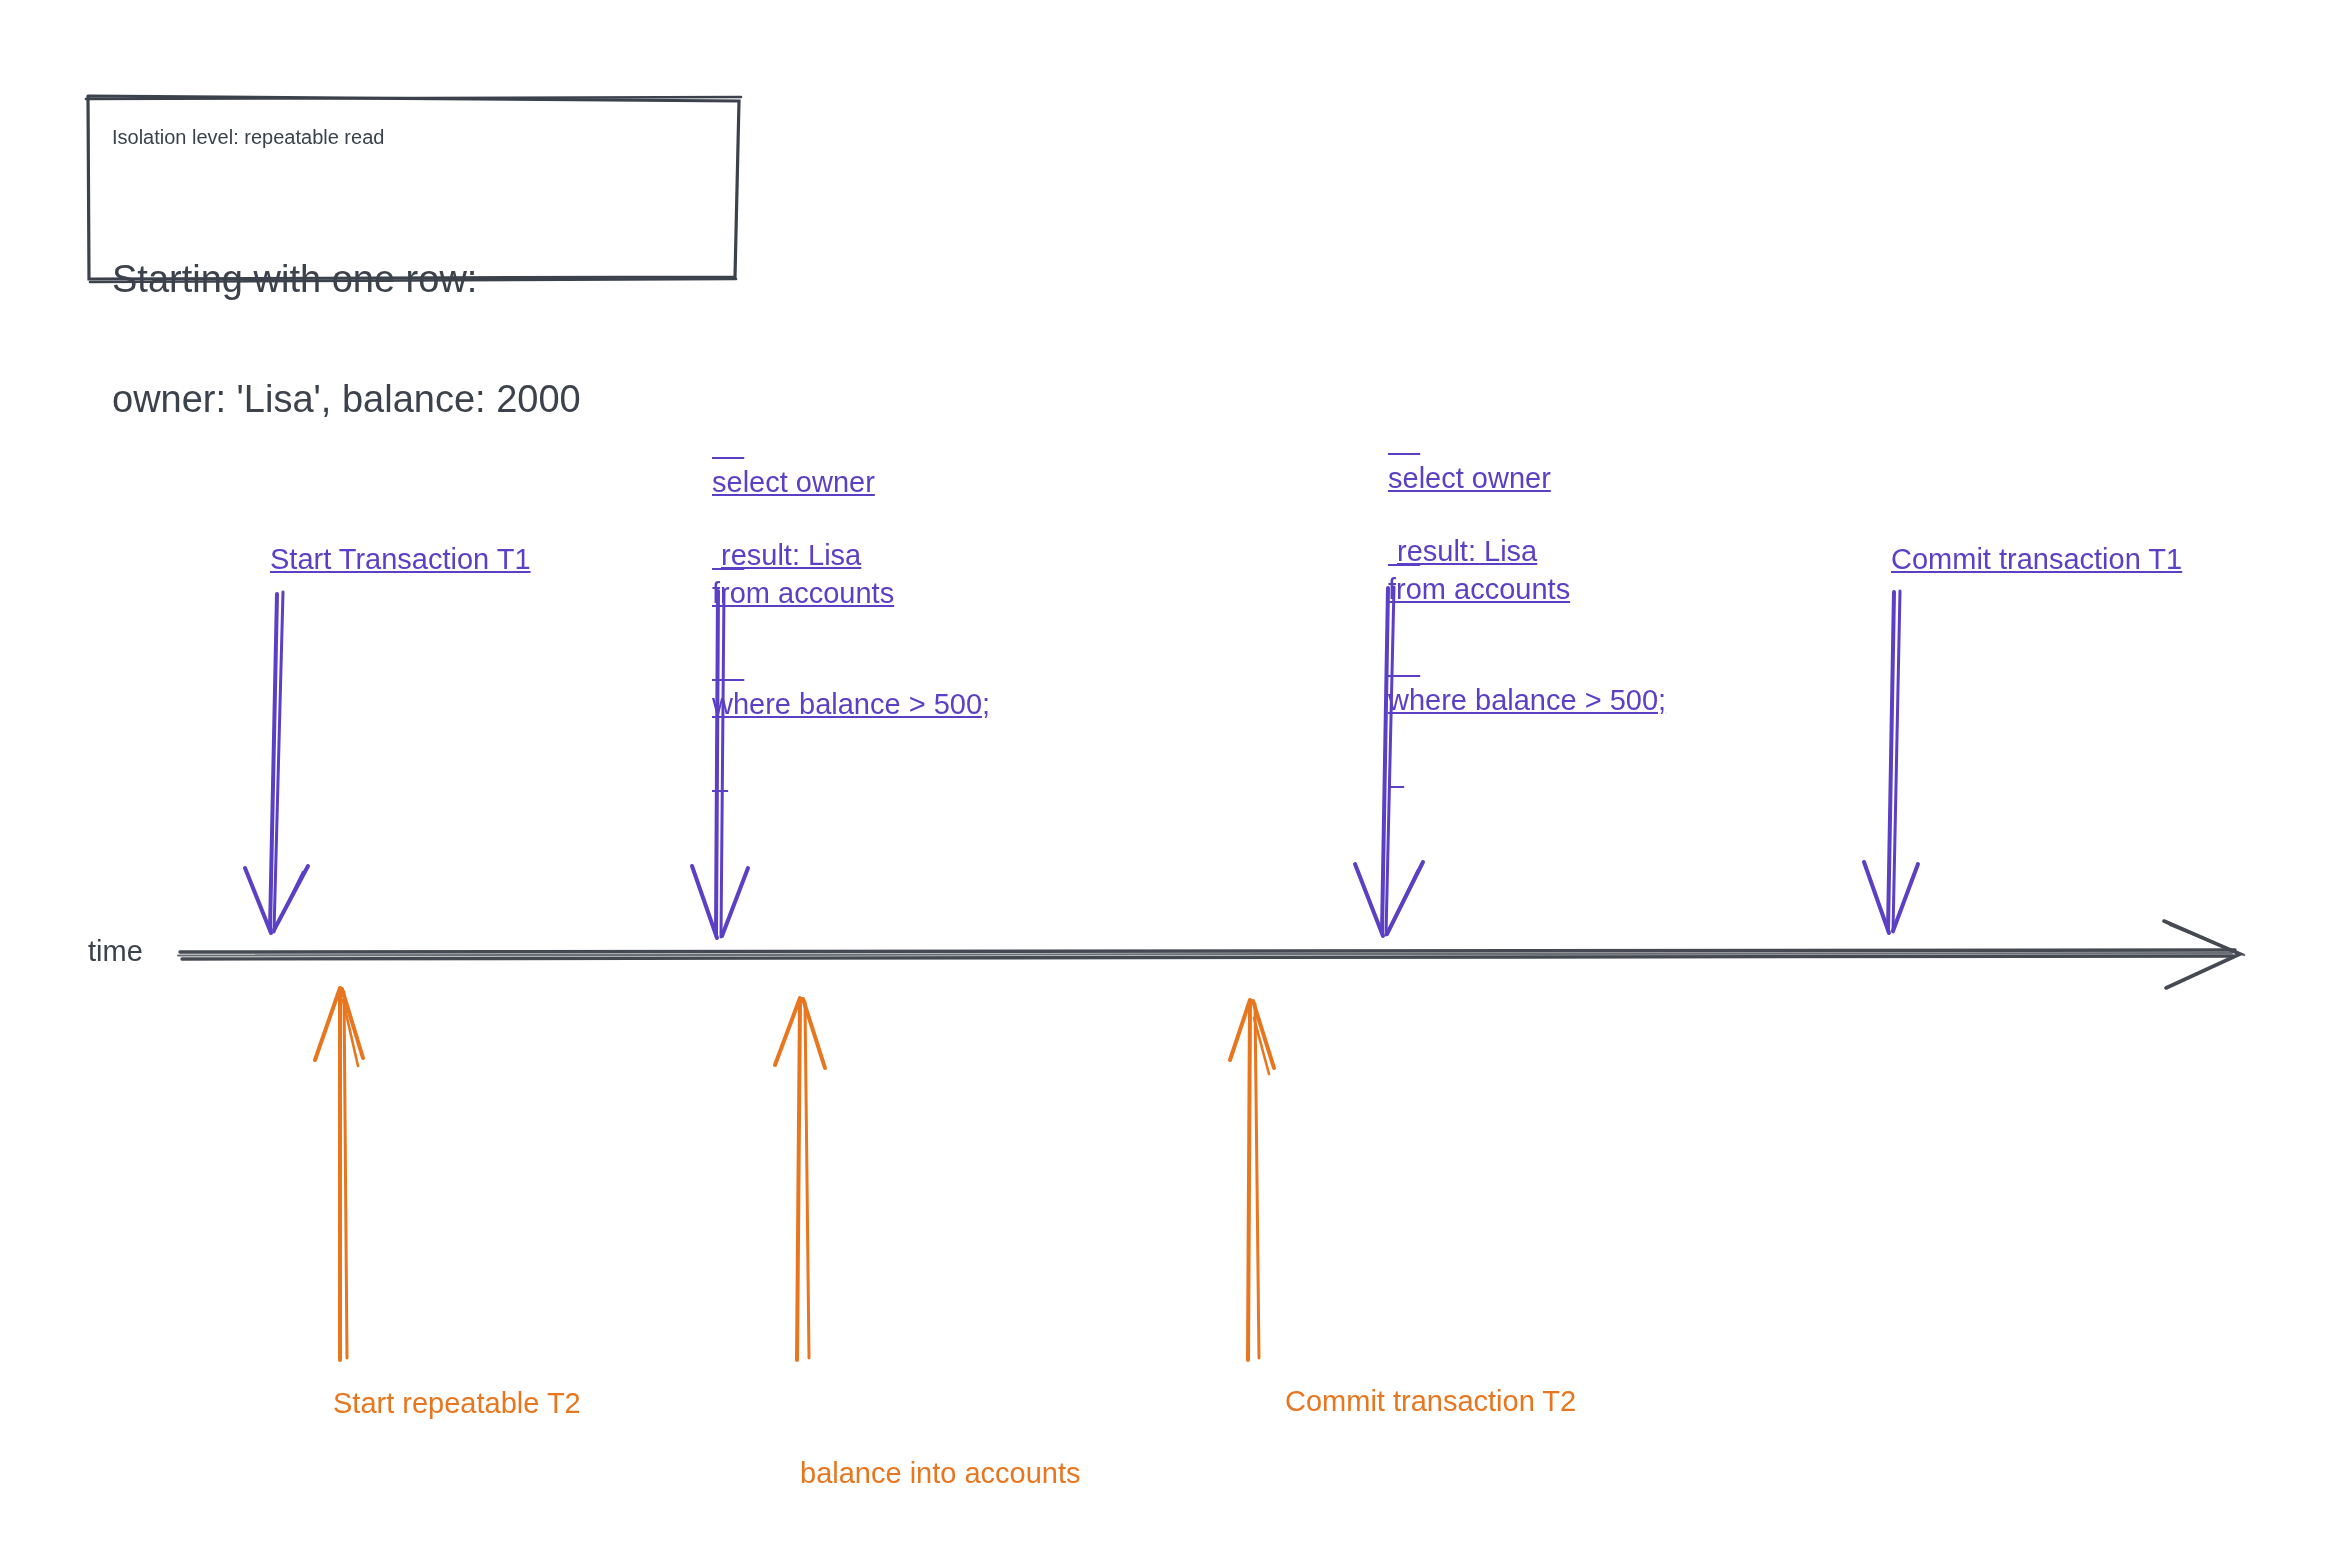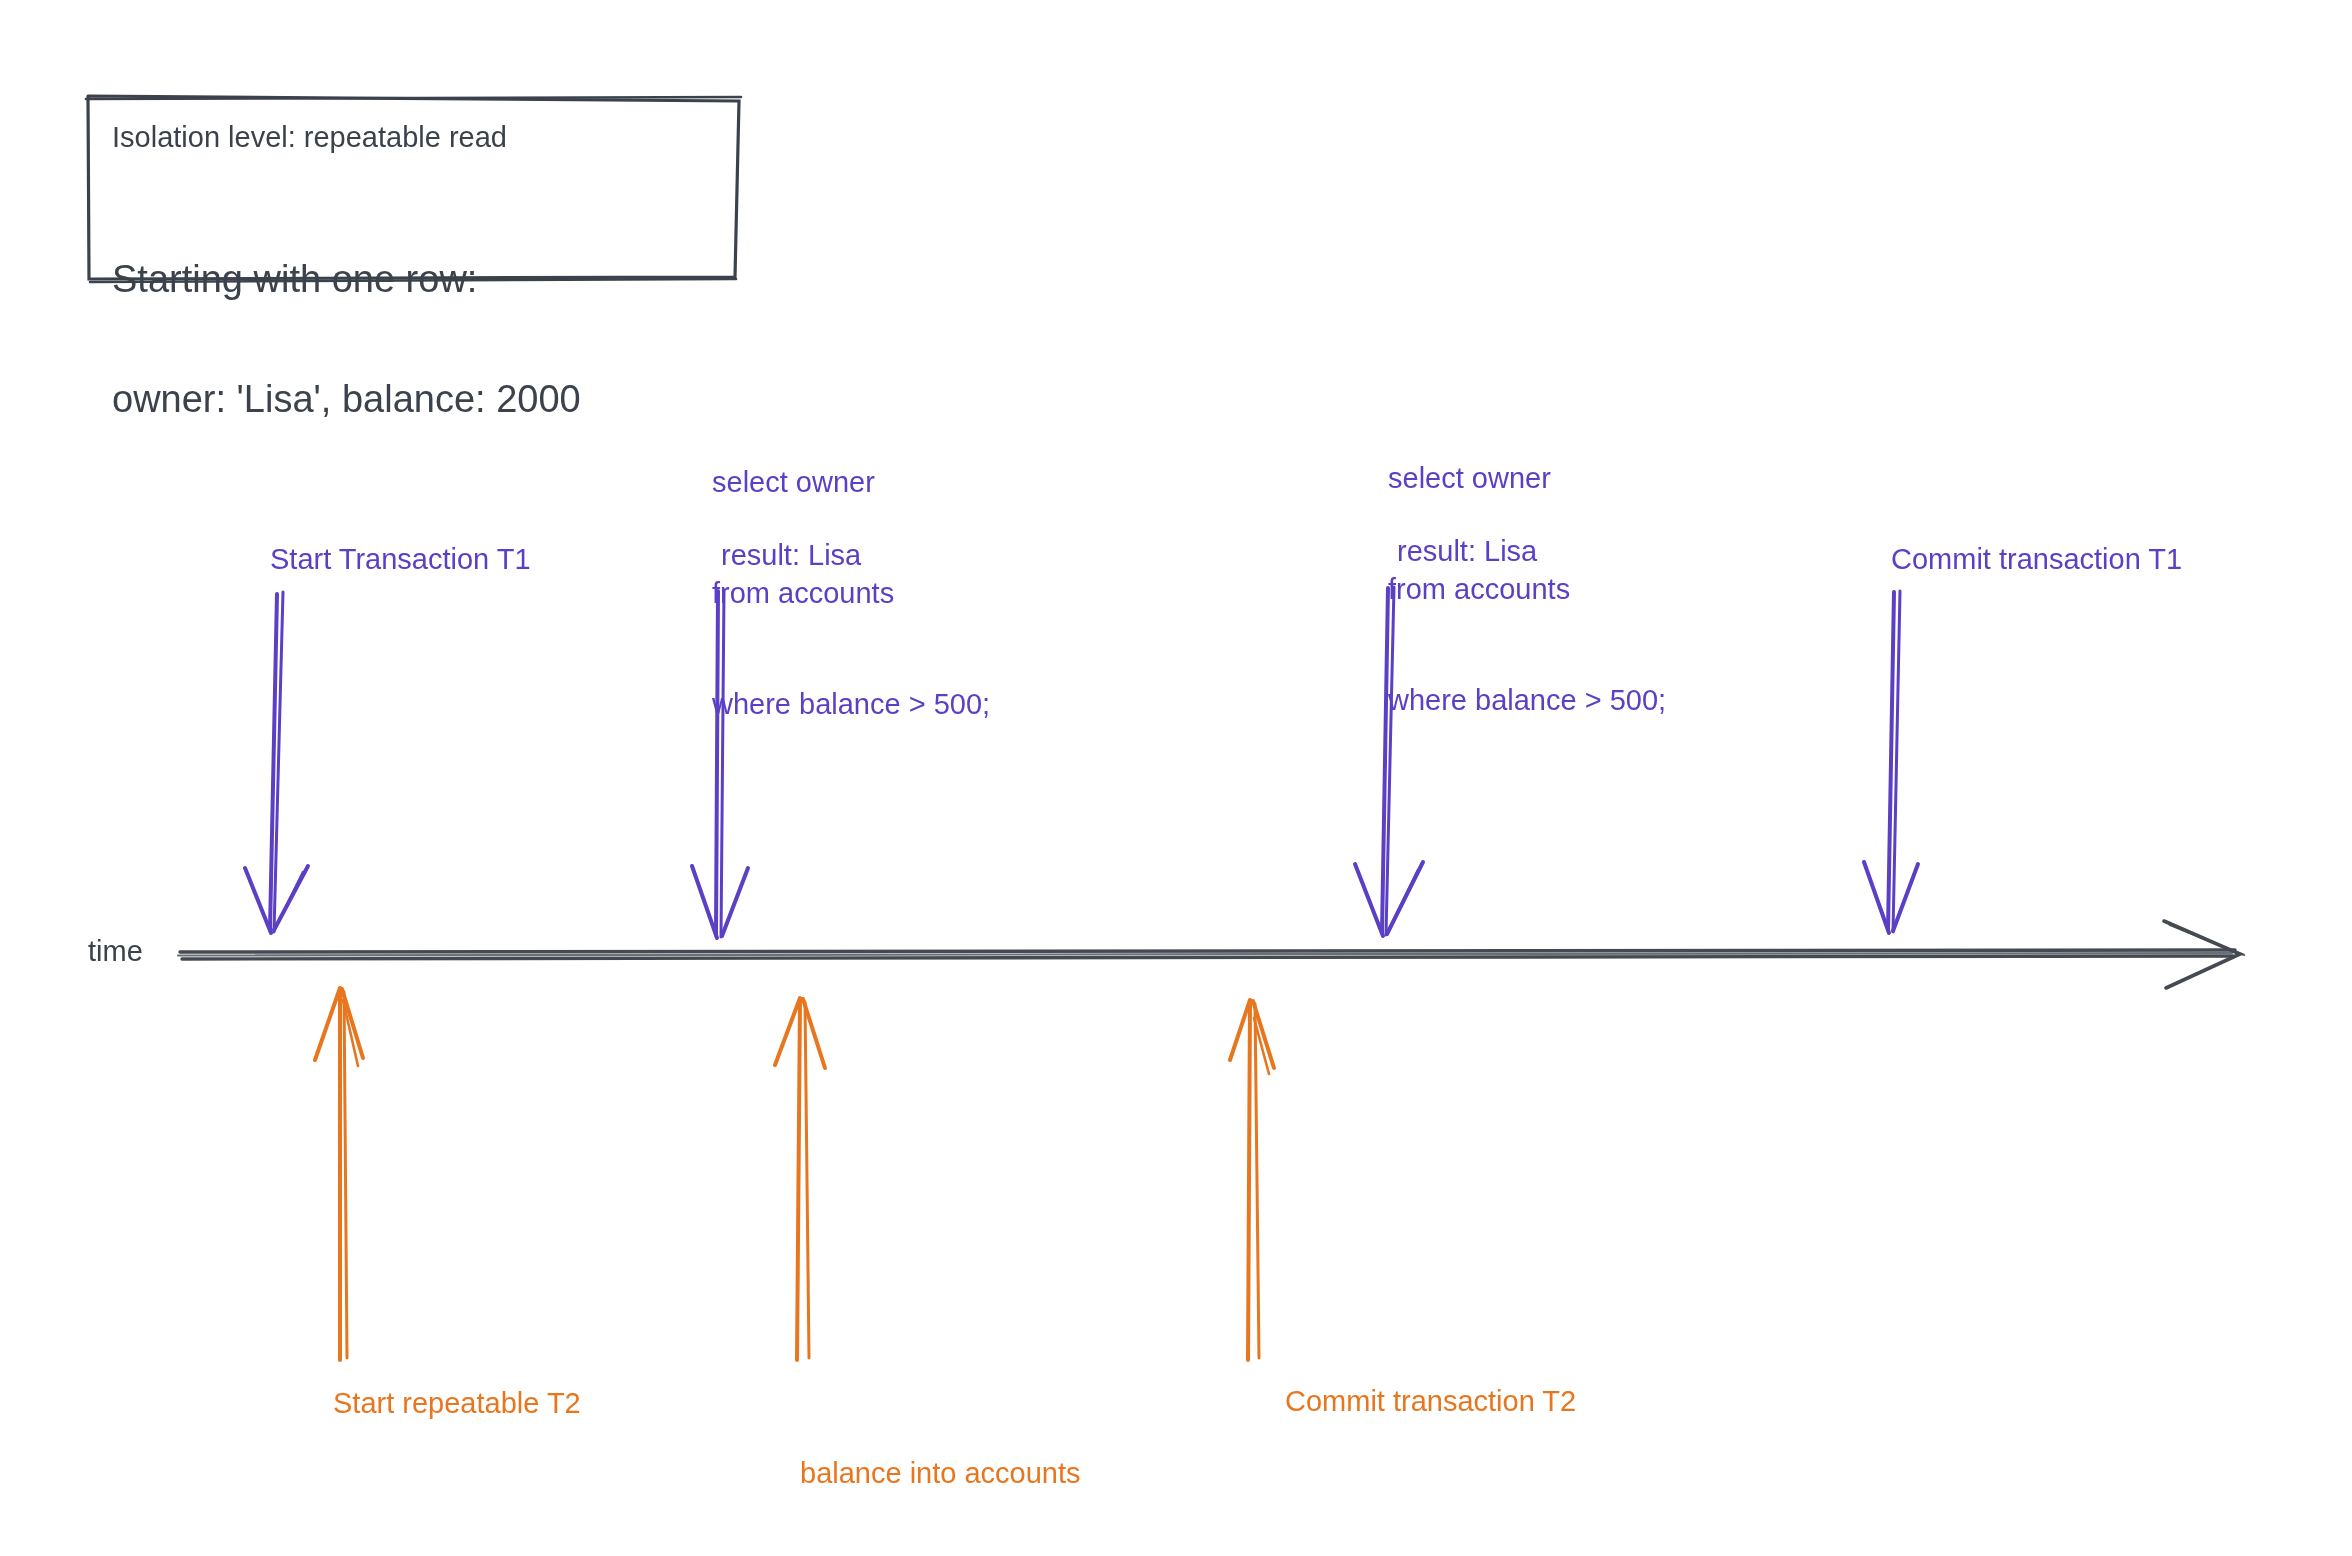--- a/index.html
+++ b/index.html
@@ -33,42 +33,42 @@
     top: 93px;
     width: 652px;
     height: 187px;
     box-sizing: border-box;
   }
   #note-box .note-text {
     position: absolute;
     left: 26px;
     top: 22px;
     color: #3b424c;
-    font-size: 29px;
+    font-size: 20px;
     line-height: 44px;
     white-space: pre;
   }
   #note-box .note-line-2 {
     position: absolute;
     left: 26px;
     top: 86px;
     color: #3b424c;
     font-size: 38px;
     line-height: 40px;
     white-space: pre;
   }
 
   
   .lbl {
     position: absolute;
     white-space: pre;
     font-size: 29px;
     line-height: 37px;
   }
-  .blue { color: #5b3fc4; }
+  .blue { color: #5b3fc4; text-decoration: underline; }
   .orange { color: #e8761f; }
 
   .lbl.sql {
     line-height: 37px;
   }
   .lbl.result {
     line-height: 37px;
     margin-left: 9px;
   }
 

